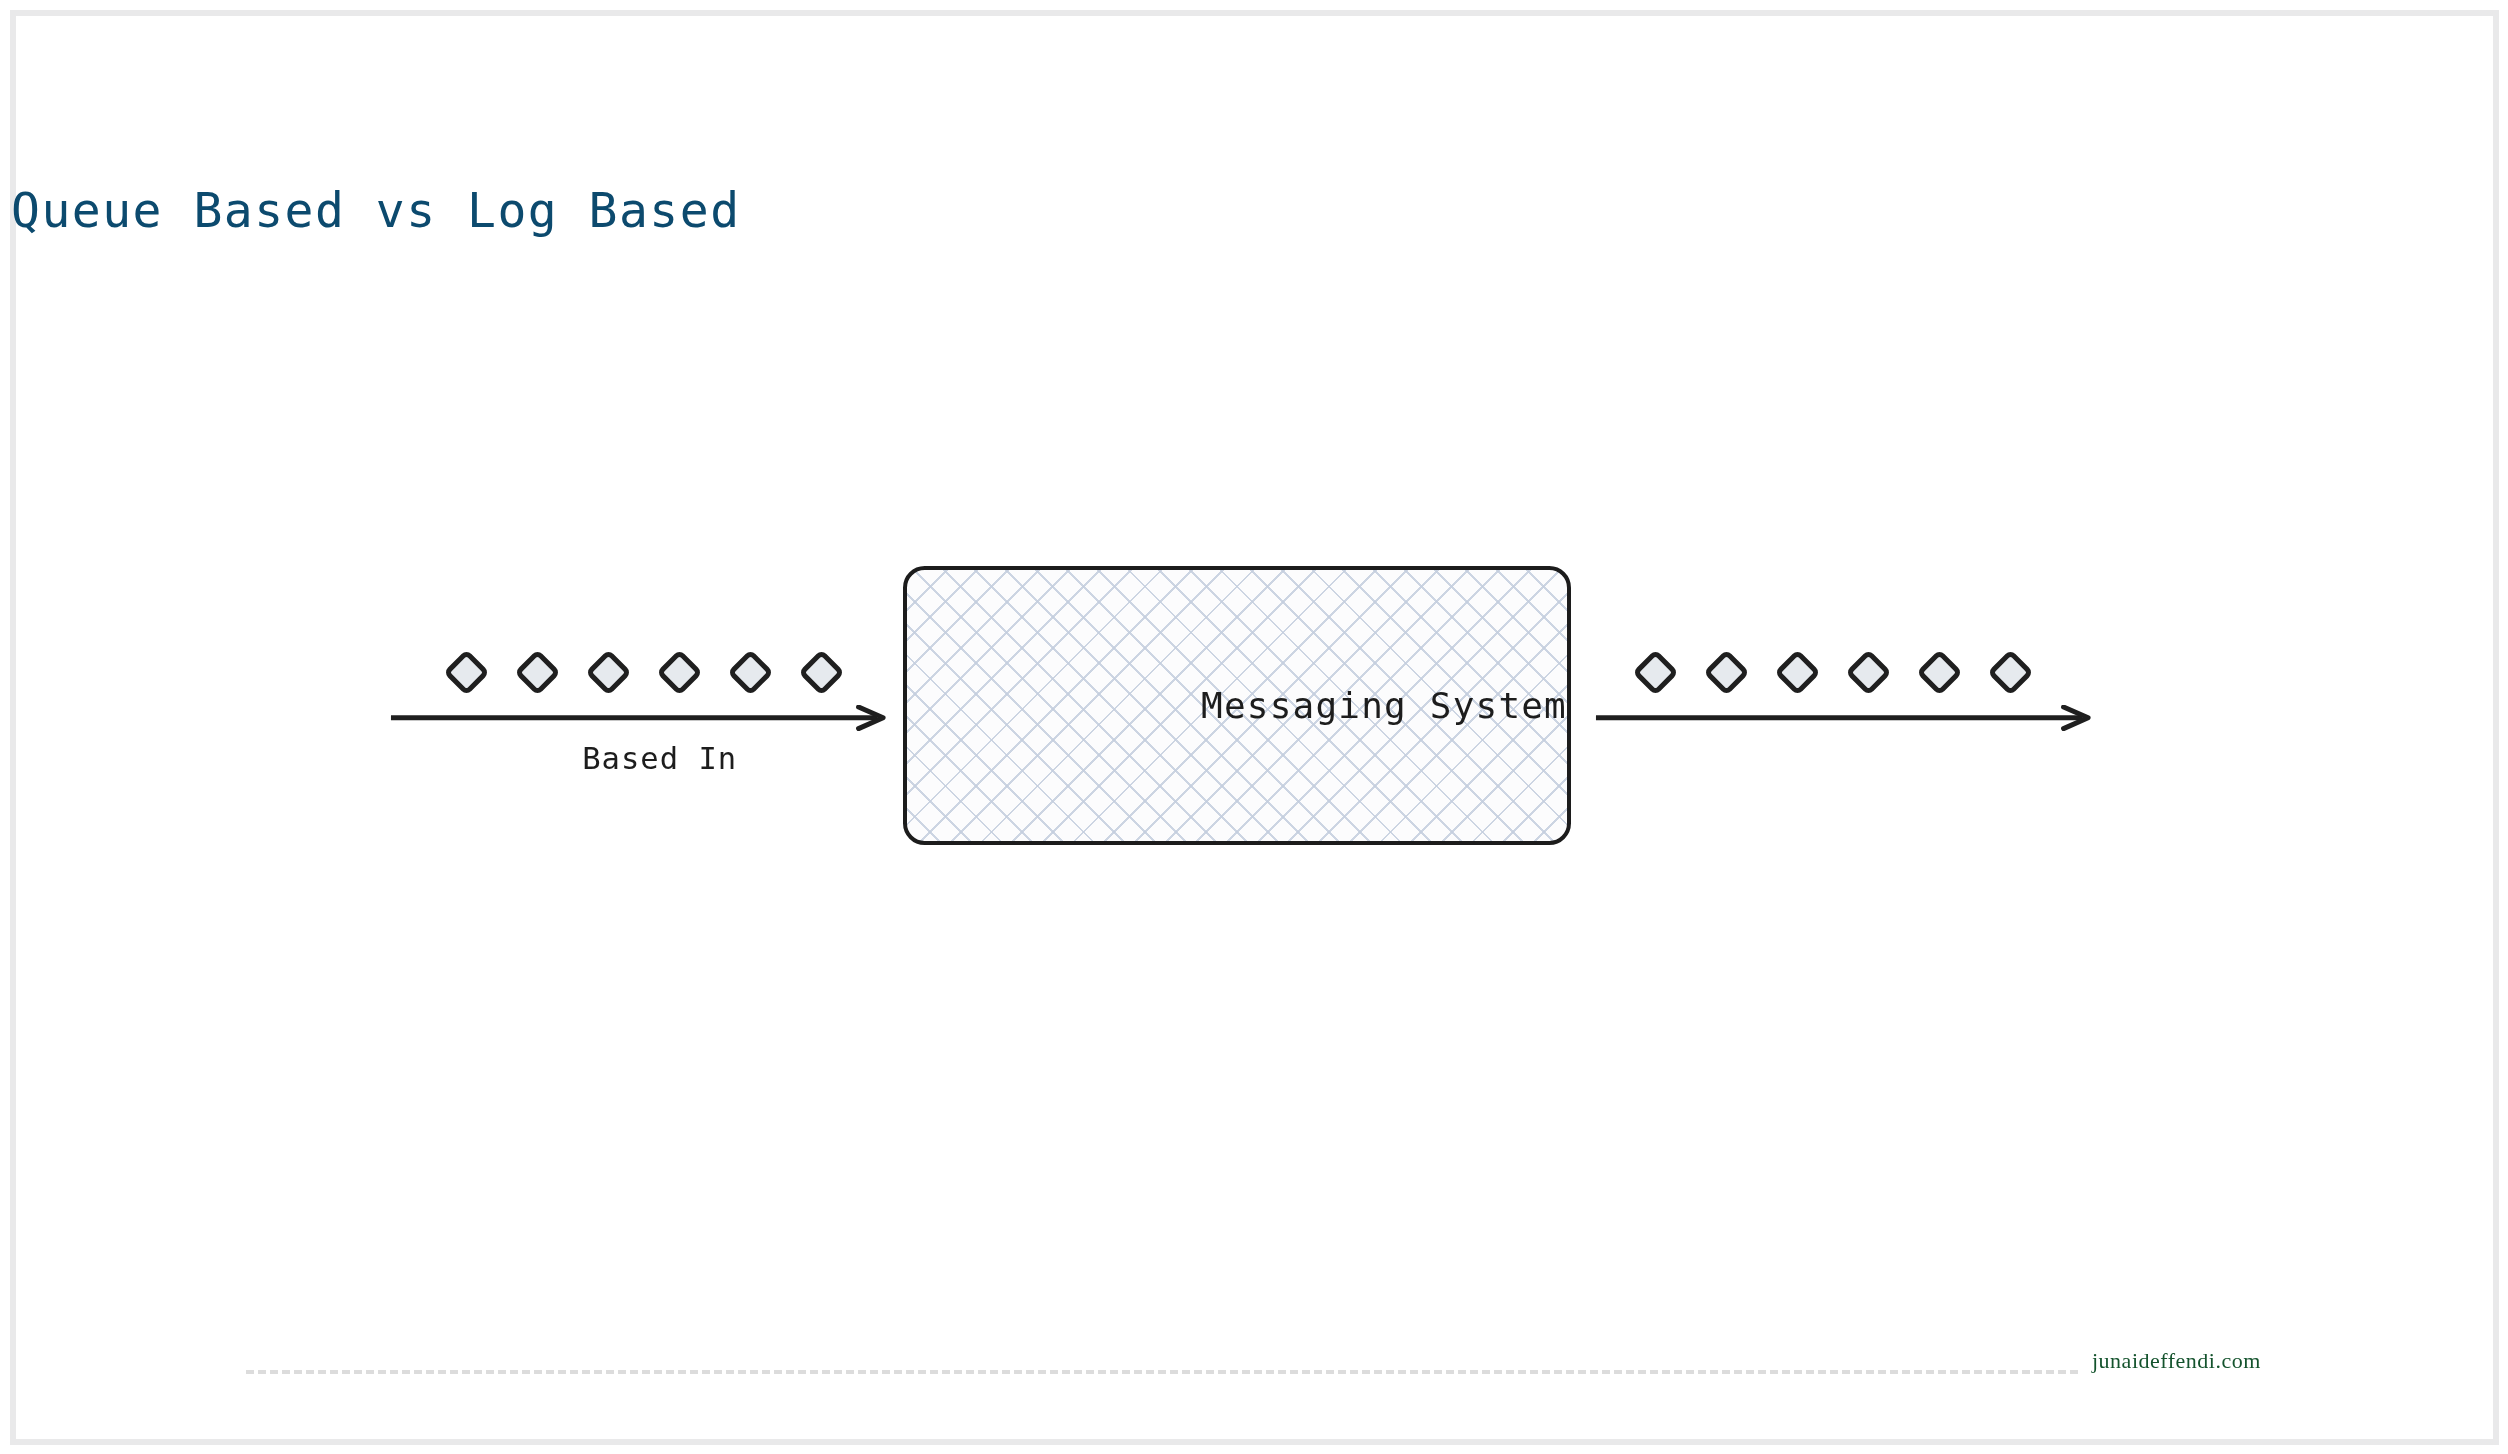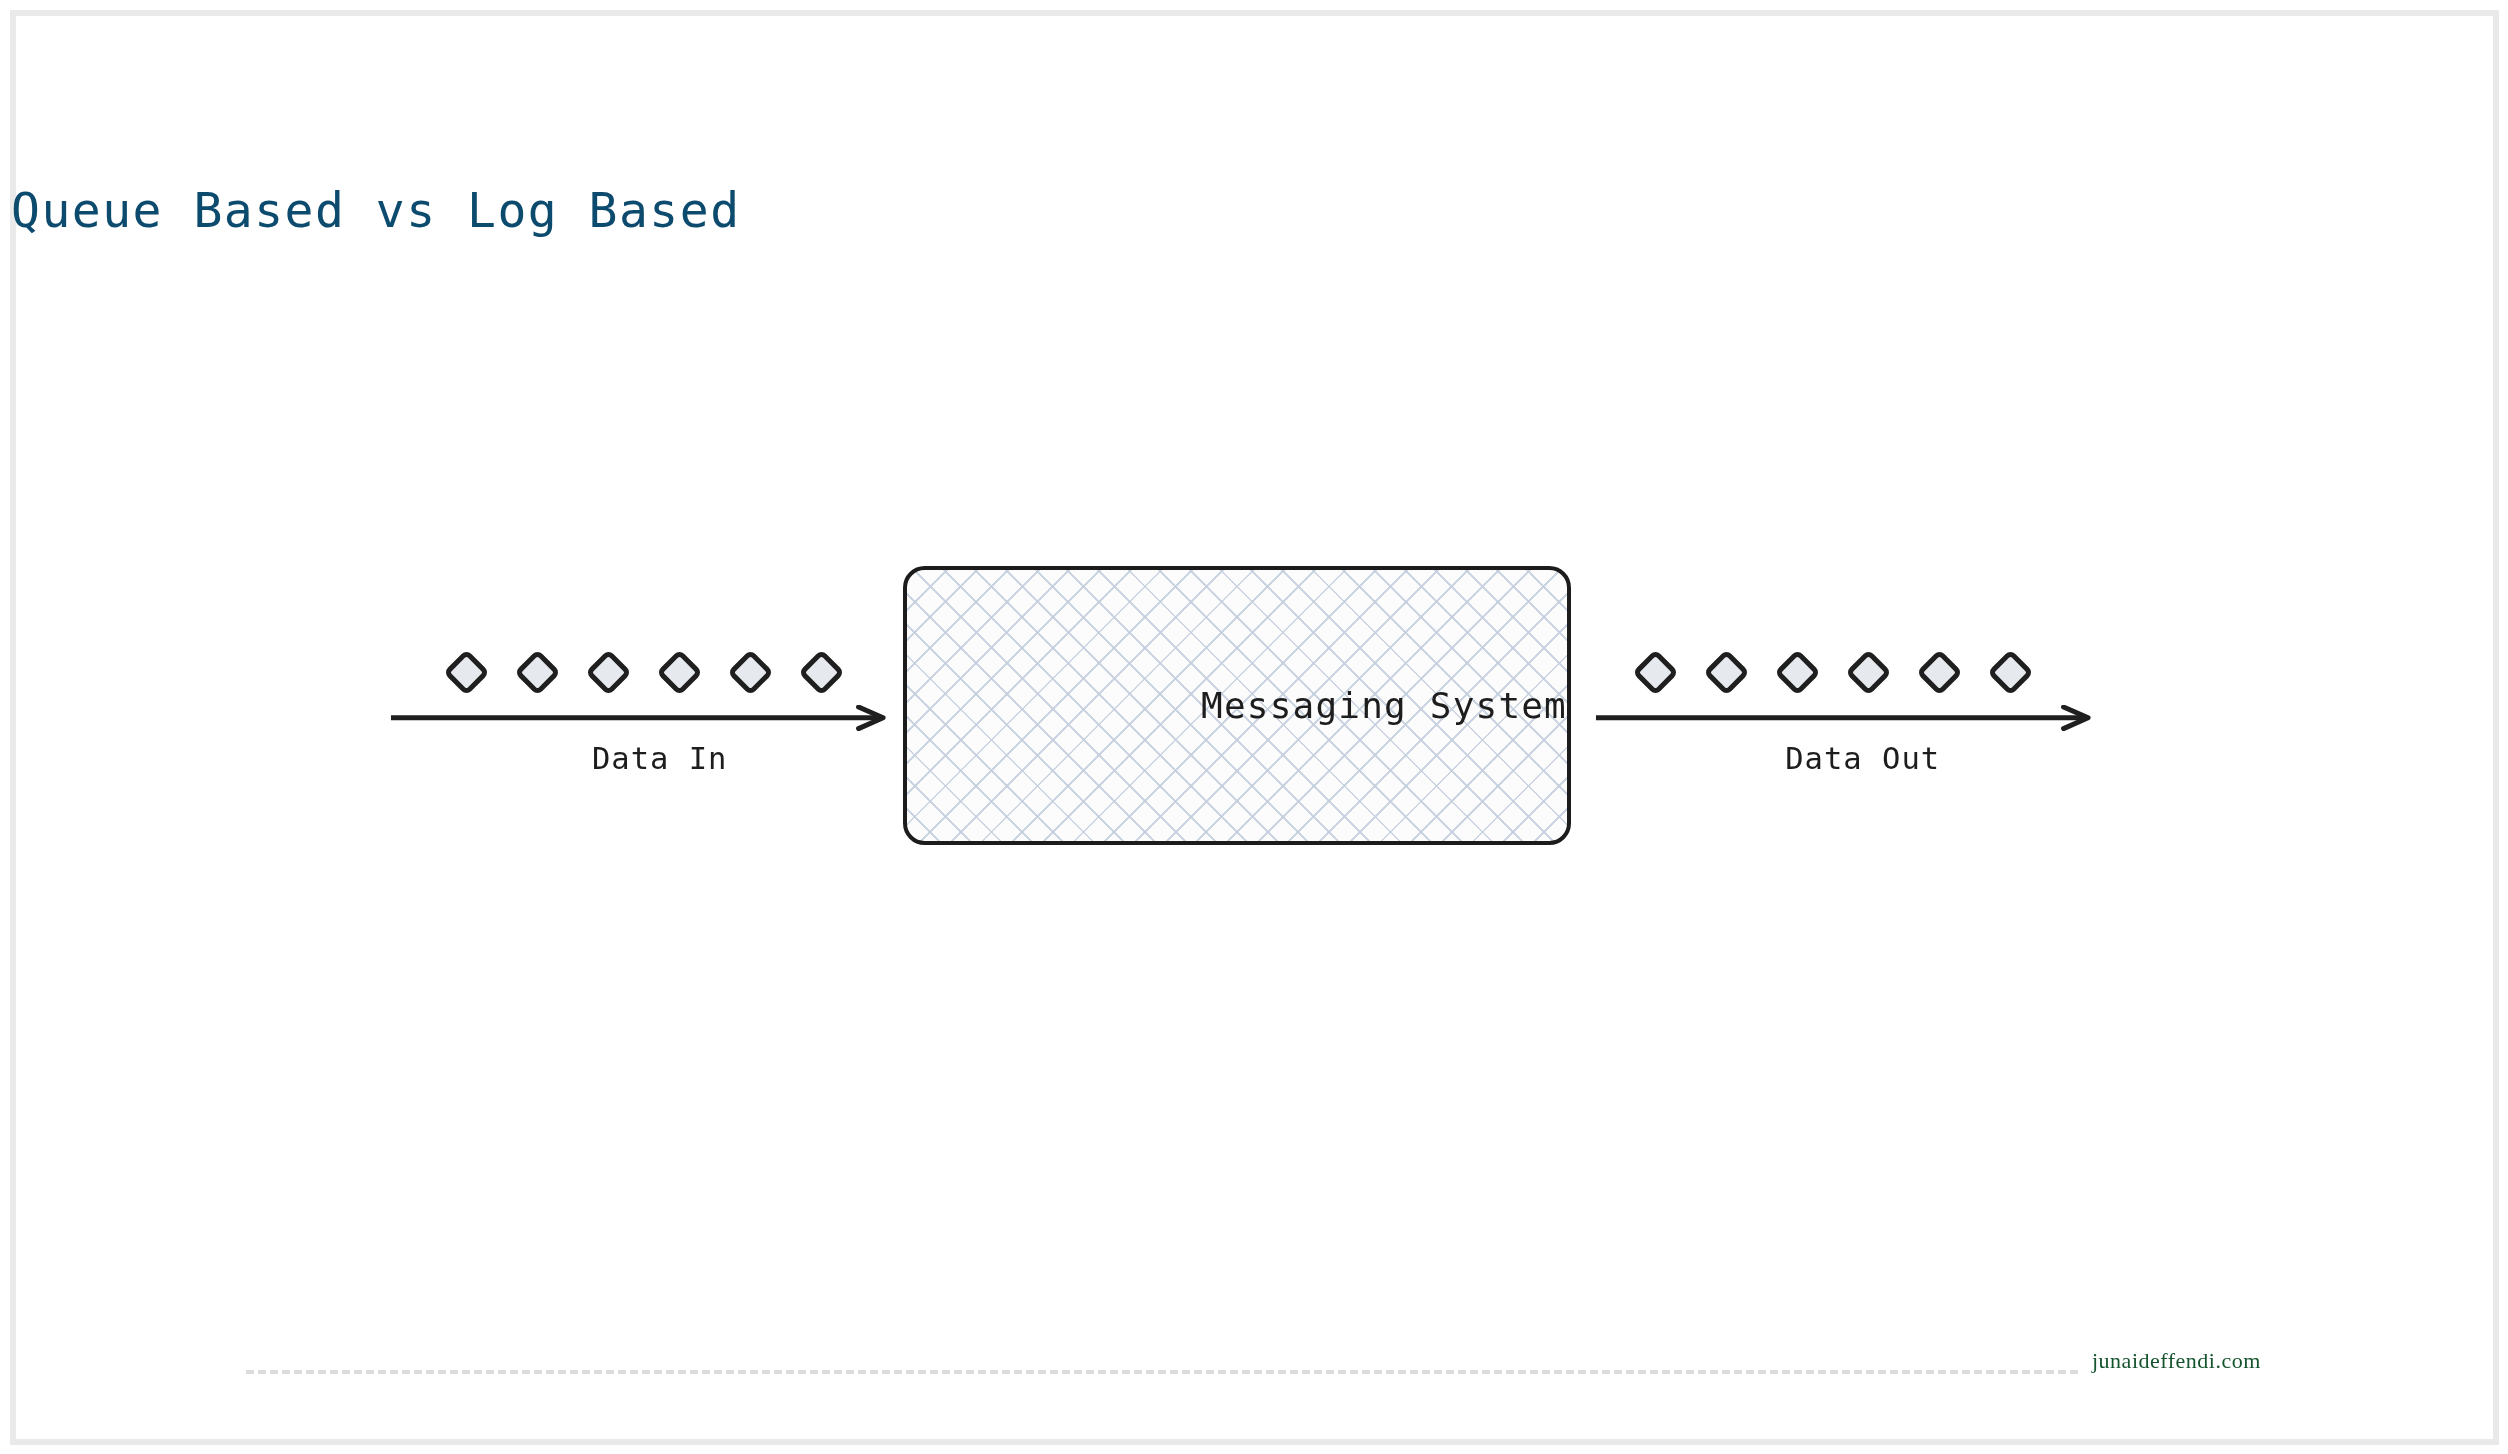--- a/index.html
+++ b/index.html
@@ -176,37 +176,36 @@
         <div class="diamond" style="left: 71px; background: rgb(230, 234, 238); border-color: rgb(31, 31, 31);"></div>
         <div class="diamond" style="left: 142px; background: rgb(230, 234, 238); border-color: rgb(31, 31, 31);"></div>
         <div class="diamond" style="left: 213px; background: rgb(230, 234, 238); border-color: rgb(31, 31, 31);"></div>
         <div class="diamond" style="left: 284px; background: rgb(230, 234, 238); border-color: rgb(31, 31, 31);"></div>
         <div class="diamond" style="left: 355px; background: rgb(230, 234, 238); border-color: rgb(31, 31, 31);"></div>
       </div>
     <svg class="flow-arrow" viewBox="0 0 510 26" preserveAspectRatio="none">
       <line x1="2" y1="13" x2="496" y2="13" stroke="#1f1f1f" stroke-width="5"></line>
       <polyline points="477,2 502,13 477,24" fill="none" stroke="#1f1f1f" stroke-width="5" stroke-linecap="round" stroke-linejoin="round"></polyline>
     </svg>
-    <div class="flow-label" id="flow-label-in">Data In</div>
+    <div class="flow-label" id="flow-label-in">Based In</div>
   </div>
 
   <div class="flow-group" id="flow-out">
     <div class="diamond-row" id="diamond-row-out">
         <div class="diamond" style="left: 0px; background: rgb(230, 234, 238); border-color: rgb(31, 31, 31);"></div>
         <div class="diamond" style="left: 71px; background: rgb(230, 234, 238); border-color: rgb(31, 31, 31);"></div>
         <div class="diamond" style="left: 142px; background: rgb(230, 234, 238); border-color: rgb(31, 31, 31);"></div>
         <div class="diamond" style="left: 213px; background: rgb(230, 234, 238); border-color: rgb(31, 31, 31);"></div>
         <div class="diamond" style="left: 284px; background: rgb(230, 234, 238); border-color: rgb(31, 31, 31);"></div>
         <div class="diamond" style="left: 355px; background: rgb(230, 234, 238); border-color: rgb(31, 31, 31);"></div>
       </div>
     <svg class="flow-arrow" viewBox="0 0 510 26" preserveAspectRatio="none">
       <line x1="2" y1="13" x2="496" y2="13" stroke="#1f1f1f" stroke-width="5"></line>
       <polyline points="477,2 502,13 477,24" fill="none" stroke="#1f1f1f" stroke-width="5" stroke-linecap="round" stroke-linejoin="round"></polyline>
     </svg>
-    <div class="flow-label" id="flow-label-out">Data Out</div>
   </div>
 
   <div id="footer">
     <div id="footer-rule"></div>
     <div id="footer-site">junaideffendi.com</div>
   </div>
 </div>
 
 
 </body></html>

